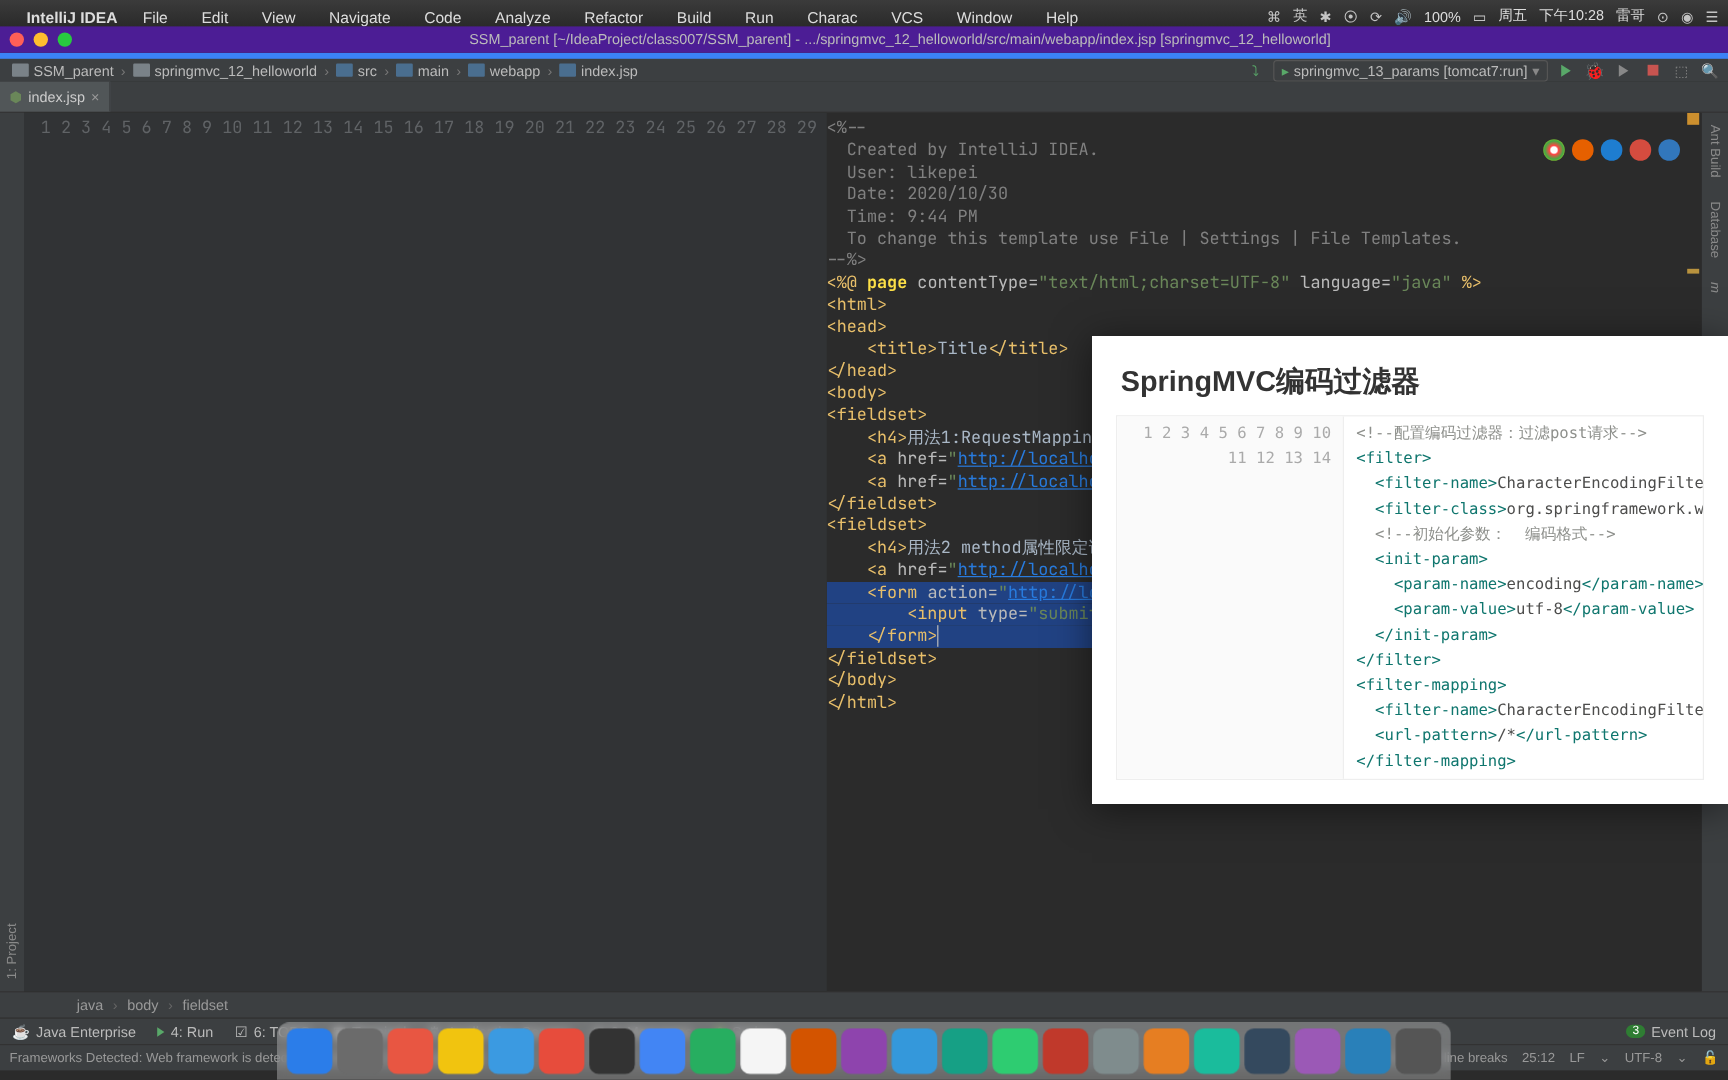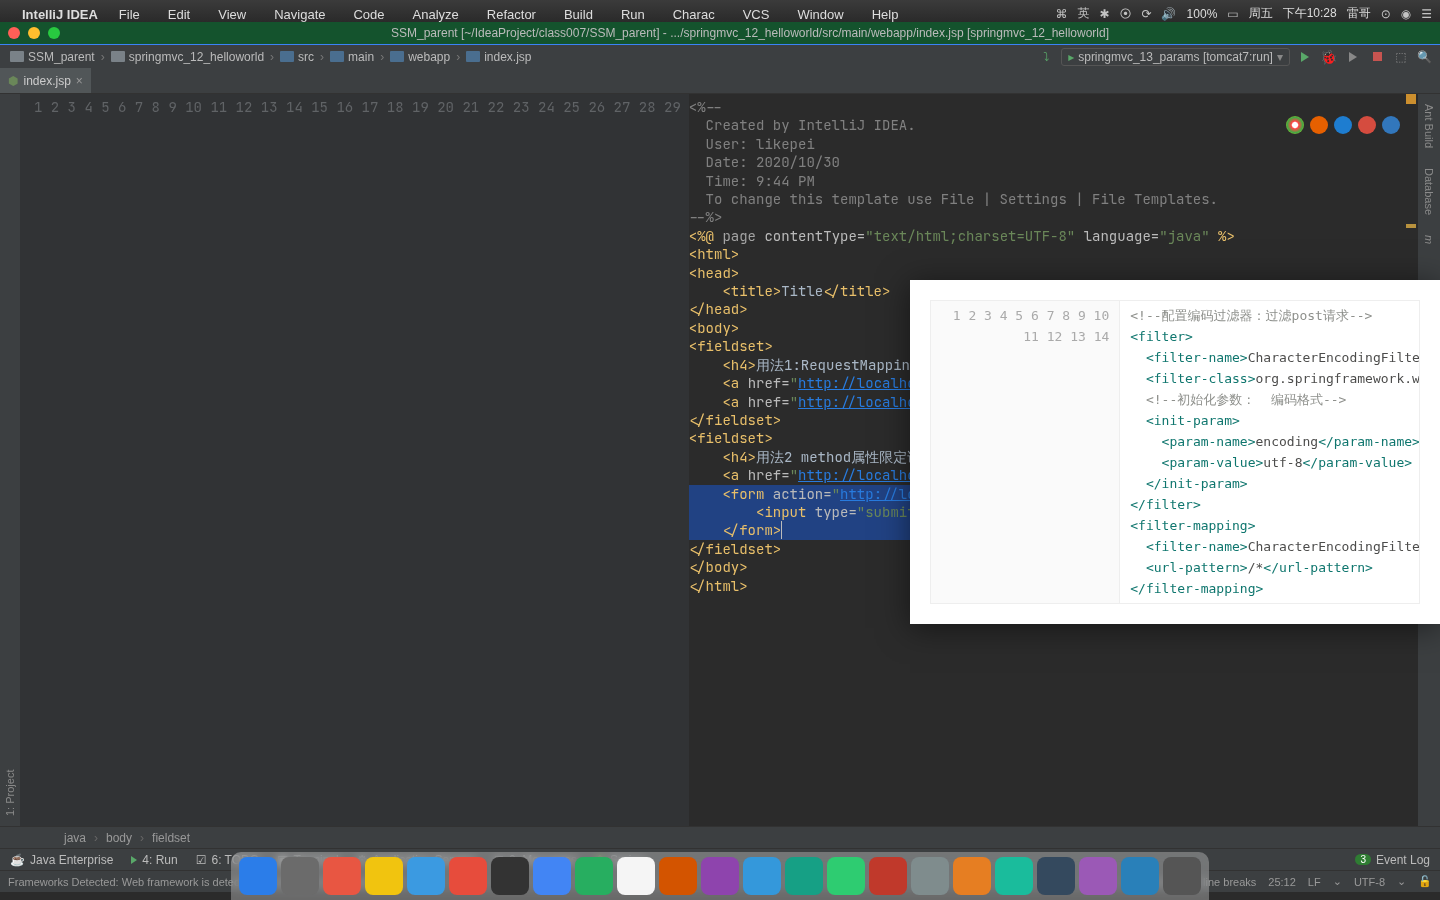--- a/index.html
+++ b/index.html
@@ -6,28 +6,28 @@
 body { font-family: -apple-system, "Helvetica Neue", Arial, sans-serif; background: #2b2b2b; width: 1440px; height: 900px; overflow: hidden; position: relative; font-size: 13px; }
 
 
 .mac-menubar { background: linear-gradient(#3b3b3b,#2a2a2a); height: 22px; display: flex; align-items: flex-end; color: #ddd; font-size: 13px; padding: 0 8px; justify-content: space-between; }
 .mac-menubar .left { display: flex; gap: 14px; align-items: center; }
 .mac-menubar .right { display: flex; gap: 10px; align-items: center; font-size: 12px; }
 .mac-menubar .appname { font-weight: 600; }
 .mac-menubar .glyph { opacity: .85; }
 
 
-.titlebar { background: #14532d; height: 22px; display: flex; align-items: center; color: #bbb; font-size: 12px; position: relative; }
+.titlebar { background: #4c1d95; height: 22px; display: flex; align-items: center; color: #bbb; font-size: 12px; position: relative; }
 .traffic { display: flex; gap: 8px; padding-left: 8px; }
 .traffic span { width: 12px; height: 12px; border-radius: 50%; display: inline-block; }
 .tl-close{background:#ff5f57}.tl-min{background:#ffbd2e}.tl-max{background:#28c940}
 .titlebar .title { flex:1; text-align: center; }
 
 
-.navbar { background: #3c3f41; height: 24px; display: flex; align-items: center; color: #bbb; font-size: 12px; padding: 0 6px; border-top: 1px solid #3b82f6; text-align: center; }
+.navbar { background: #3c3f41; height: 24px; display: flex; align-items: center; color: #bbb; font-size: 12px; padding: 0 6px; border-top: 5px solid #3b82f6; text-align: center; }
 .navbar .crumb { display:flex; align-items:center; gap:4px; padding:0 4px; }
 .navbar .sep { color:#777; padding:0 2px;}
 .folder-icon{width:14px;height:11px;background:#7a8288;border-radius:1px;display:inline-block;position:relative}
 .folder-icon.blue{background:#4a6e8f}
 .nav-right { margin-left:auto; display:flex; gap:6px; align-items:center;}
 .run-combo{background:#3c3f41;border:1px solid #555;border-radius:3px;padding:1px 6px;display:flex;align-items:center;gap:4px;}
 .icon-btn{width:18px;height:18px;display:flex;align-items:center;justify-content:center;}
 .tri-green{width:0;height:0;border-left:8px solid #59a869;border-top:5px solid transparent;border-bottom:5px solid transparent}
 .sq-red{width:9px;height:9px;background:#c75450}
 .bug-green{color:#59a869;font-size:14px}
@@ -38,21 +38,21 @@
 .tab .close{color:#999;}
 
 
 .main { display:flex; height: calc(900px - 22px - 22px - 24px - 26px - 22px - 22px - 30px); }
 .left-gutter { width:20px; background:#3c3f41; color:#8a8a8a; writing-mode:vertical-rl; transform:rotate(180deg); font-size:11px; display:flex; gap:20px; padding:10px 2px; align-items:center;}
 .right-gutter { width:22px; background:#3c3f41; color:#8a8a8a; writing-mode:vertical-rl; font-size:11px; display:flex; gap:20px; padding:10px 2px; align-items:center;}
 
 .editor { flex:1; background:#2b2b2b; position:relative; display:flex; font-family: "JetBrains Mono","Menlo","Consolas",monospace; font-size:14px; }
 .gutter { background:#313335; color:#606366; text-align:right; padding:4px 8px 4px 14px; user-select:none; line-height:18.4px; }
 .code { padding:4px 0; color:#a9b7c6; white-space:pre; line-height:18.4px; flex:1; position:relative; overflow:hidden;}
-.c-comment{color:#808080;} .c-tag{color:#e8bf6a;} .c-attr{color:#bababa;} .c-str{color:#6a8759;} .c-url{color:#287bde;text-decoration:underline;} .c-kw{color:#a3a3a3;font-weight:normal;}
+.c-comment{color:#808080;} .c-tag{color:#e8bf6a;} .c-attr{color:#bababa;} .c-str{color:#6a8759;} .c-url{color:#287bde;text-decoration:underline;} .c-kw{color:#fde047;font-weight:bold;}
 .sel { background:#214283; }
 .caret{border-left:1px solid #bbb;}
 .mmap{position:absolute;right:2px;top:0;width:12px;height:100%;}
 .mmap .warn{position:absolute;right:0;width:10px;height:4px;background:#b8923e;}
 .mmap .yel{position:absolute;right:0;top:0;width:10px;height:10px;background:#cc8f2e;}
 .browser-icons{position:absolute;right:18px;top:22px;display:flex;gap:6px;}
 .browser-icons span{width:18px;height:18px;border-radius:50%;display:inline-block}
 
 
 .code-crumbs{height:22px;background:#3c3f41;border-top:1px solid #323232;display:flex;align-items:center;color:#999;font-size:12px;padding-left:60px}
@@ -263,20 +263,21 @@
   <span>138 chars, 2 line breaks</span>
   <span>25:12</span>
   <span>LF</span>
     <span>⌄</span>
   <span>UTF-8</span>
     <span>⌄</span>
   <span>🔓</span>
 </div>
 
 <div class="popup">
+  <h2>SpringMVC编码过滤器</h2>
   <div class="codebox">
     <div class="ln" id="pln">1
 2
 3
 4
 5
 6
 7
 8
 9

